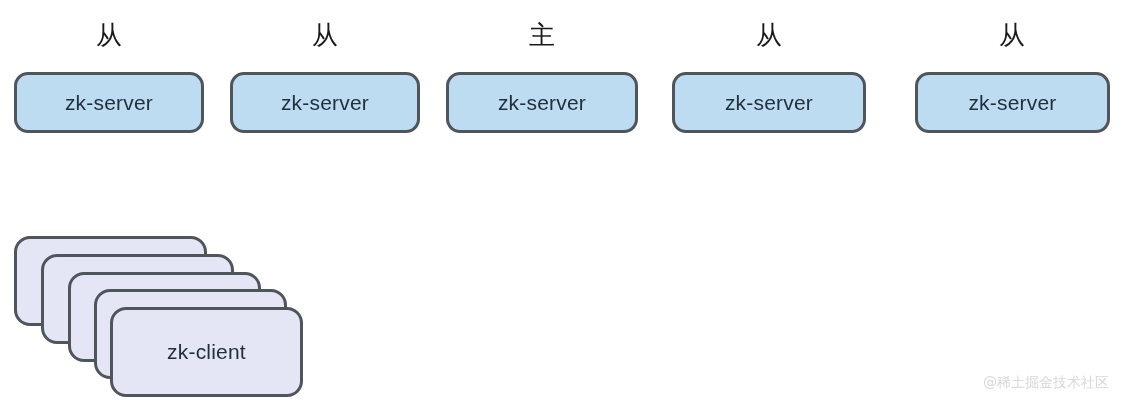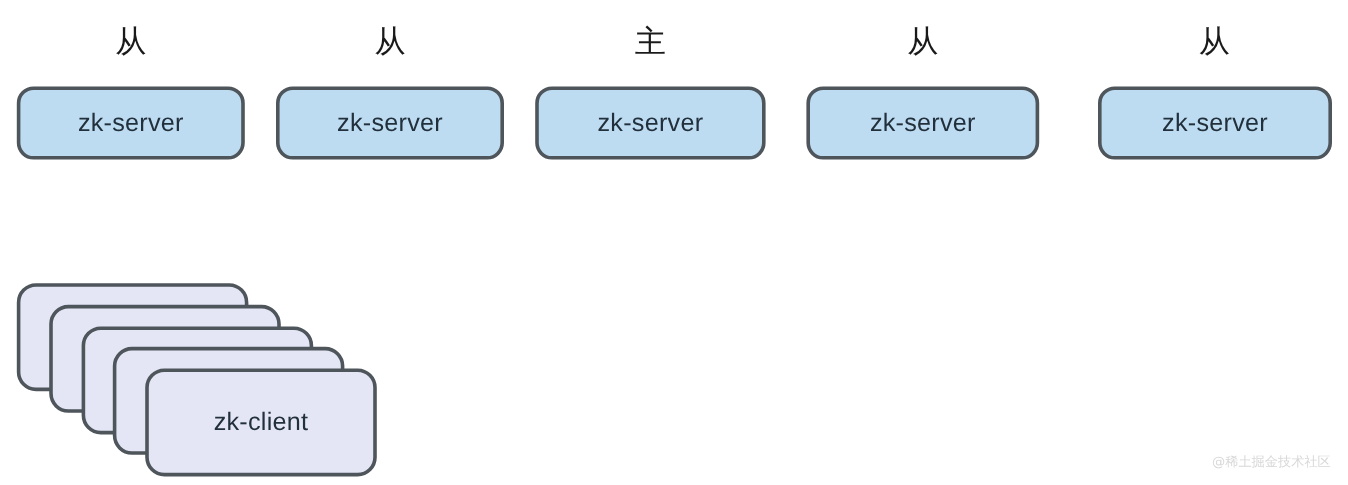--- a/index.html
+++ b/index.html
@@ -70,21 +70,21 @@
     color: #22303c;
     letter-spacing: .2px;
     white-space: nowrap;
   }
 
   
   #watermark {
     position: absolute;
     right: 14px;
     bottom: 12px;
-    font-size: 11px;
+    font-size: 14px;
     color: #d8d8d8;
     font-family: "DejaVu Sans", "Liberation Sans", sans-serif;
     white-space: nowrap;
     user-select: none;
     text-align: center;
   }
 </style>
 </head>
 <body>
 
@@ -109,19 +109,19 @@
     <span class="box-text">zk-server</span>
   </div>
   <div class="server-box" style="left:915px;width:195px;">
     <span class="box-text">zk-server</span>
   </div>
 
   <div class="client-card" style="left:14px;top:236px;z-index:1;"></div>
   <div class="client-card" style="left:41px;top:254px;z-index:2;"></div>
   <div class="client-card" style="left:68px;top:272px;z-index:3;"></div>
   <div class="client-card" style="left:94px;top:289px;z-index:4;"></div>
-  <div class="client-card front" style="left:121px;top:307px;">
+  <div class="client-card front" style="left:110px;top:307px;">
     <span class="box-text">zk-client</span>
   </div>
 
   <div id="watermark">@稀土掘金技术社区</div>
 
 </div>
 
 </body></html>

